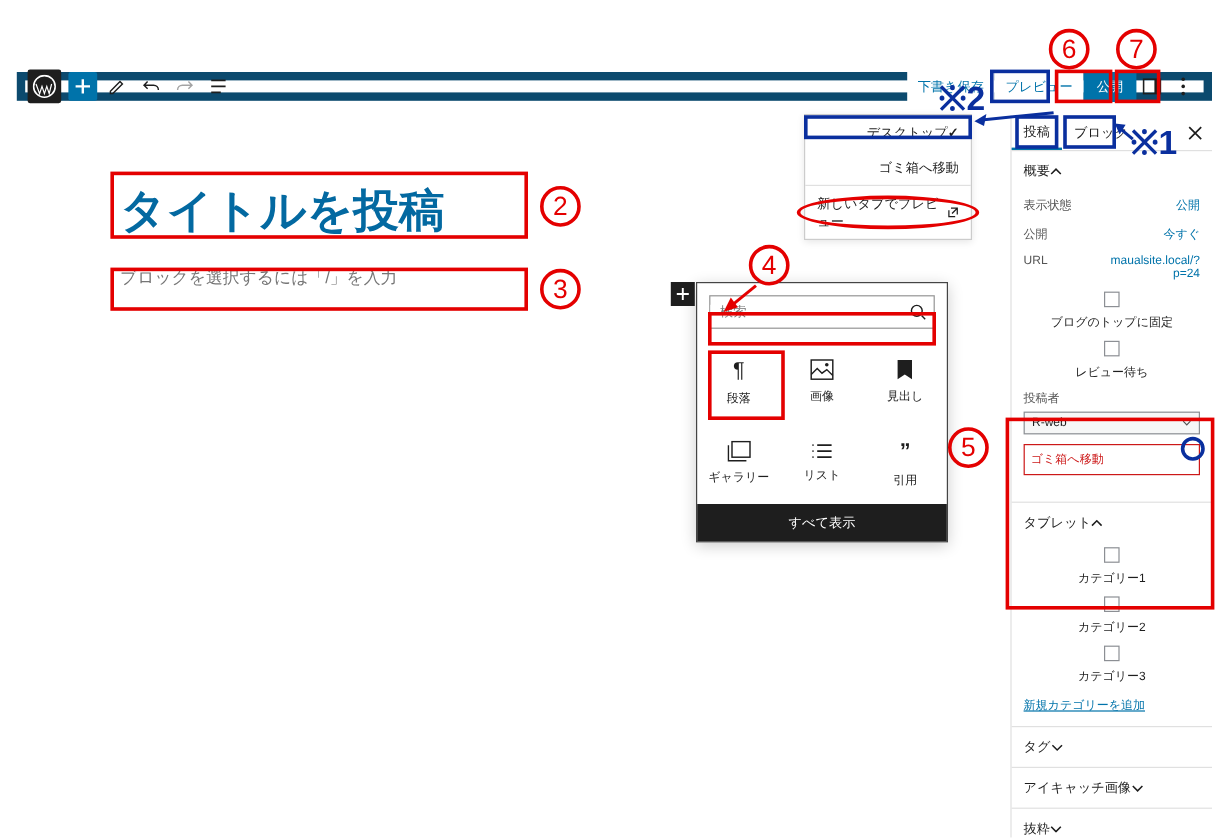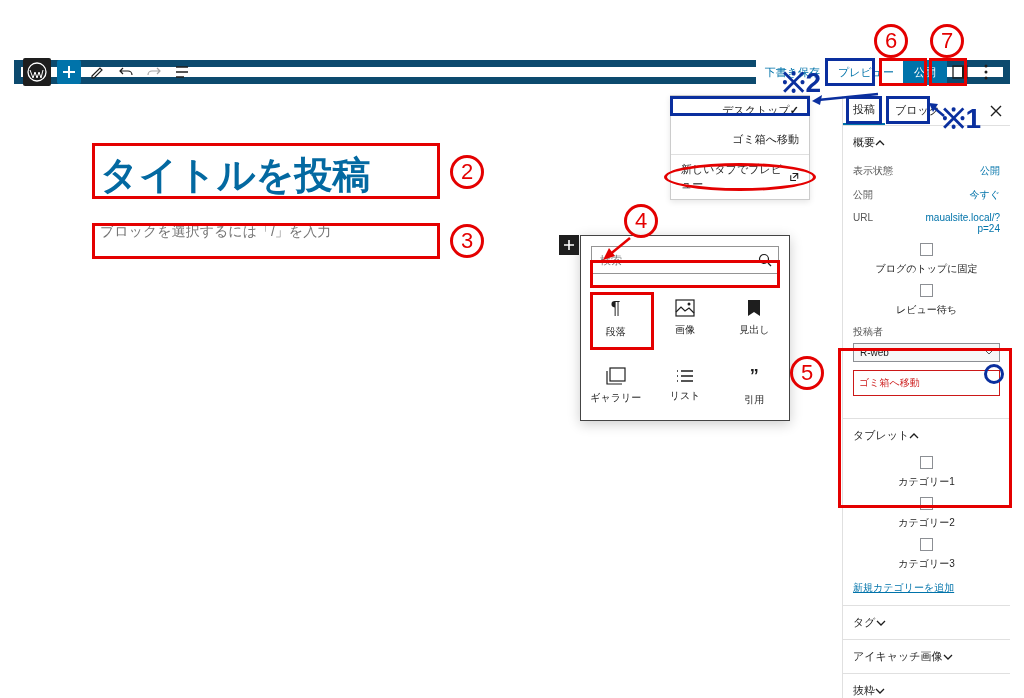--- a/index.html
+++ b/index.html
@@ -196,20 +196,21 @@
         <svg class="bi" width="18" height="14" viewBox="0 0 18 14">
             <path d="M5 2h12M5 7h12M5 12h12M1 2h1M1 7h1M1 12h1" stroke="#1e1e1e" stroke-width="1.5"></path>
           </svg>
         <span>リスト</span>
       </div>
       <div class="ins-cell">
         <span class="bi" style="font-weight:bold">”</span>
         <span>引用</span>
       </div>
     </div>
+    <div class="inserter-footer">すべて表示</div>
   </div>
 
   <div class="sidebar">
     <div class="sb-tabs">
       <div class="sb-tab active">投稿</div>
       <div class="sb-tab">ブロック</div>
       <div class="sb-close">
         <svg width="12" height="12" viewBox="0 0 12 12">
             <path d="M1 1l10 10M11 1L1 11" stroke="#1e1e1e" stroke-width="1.4"></path>
           </svg>

